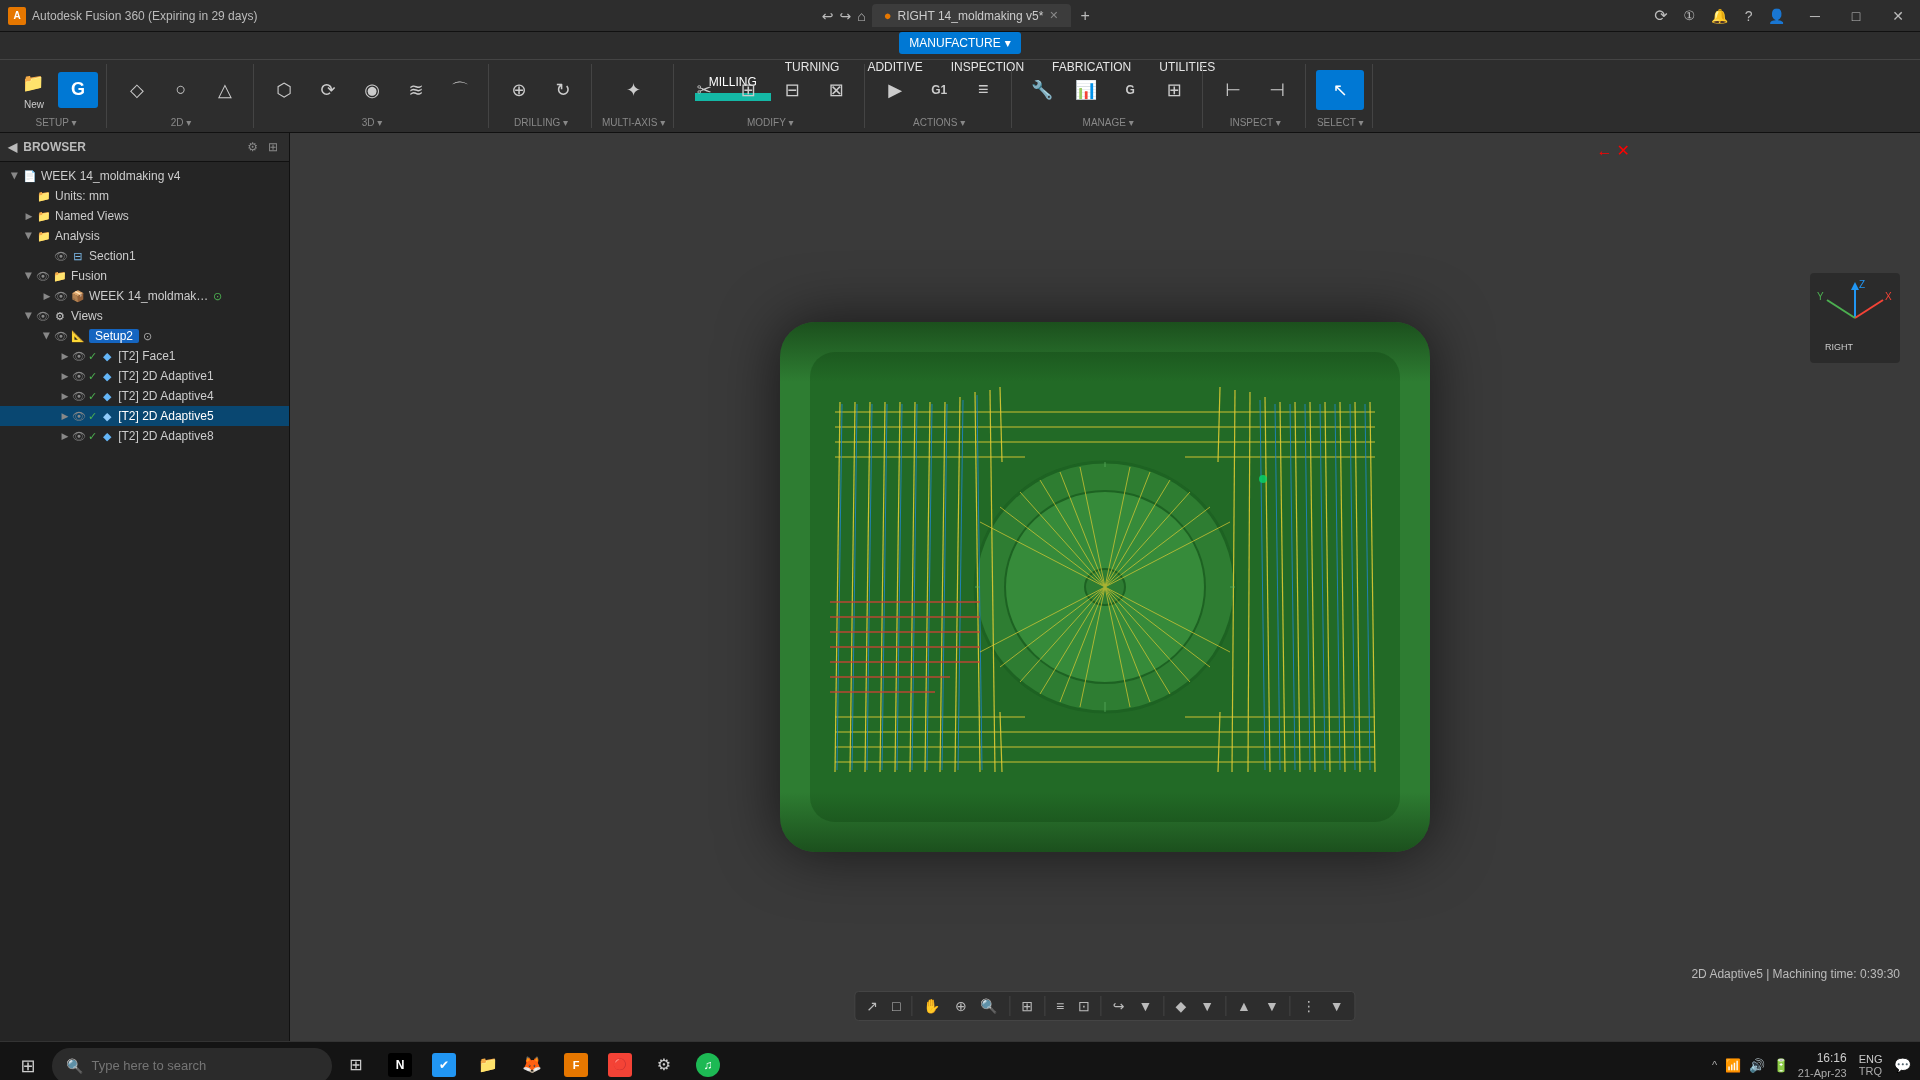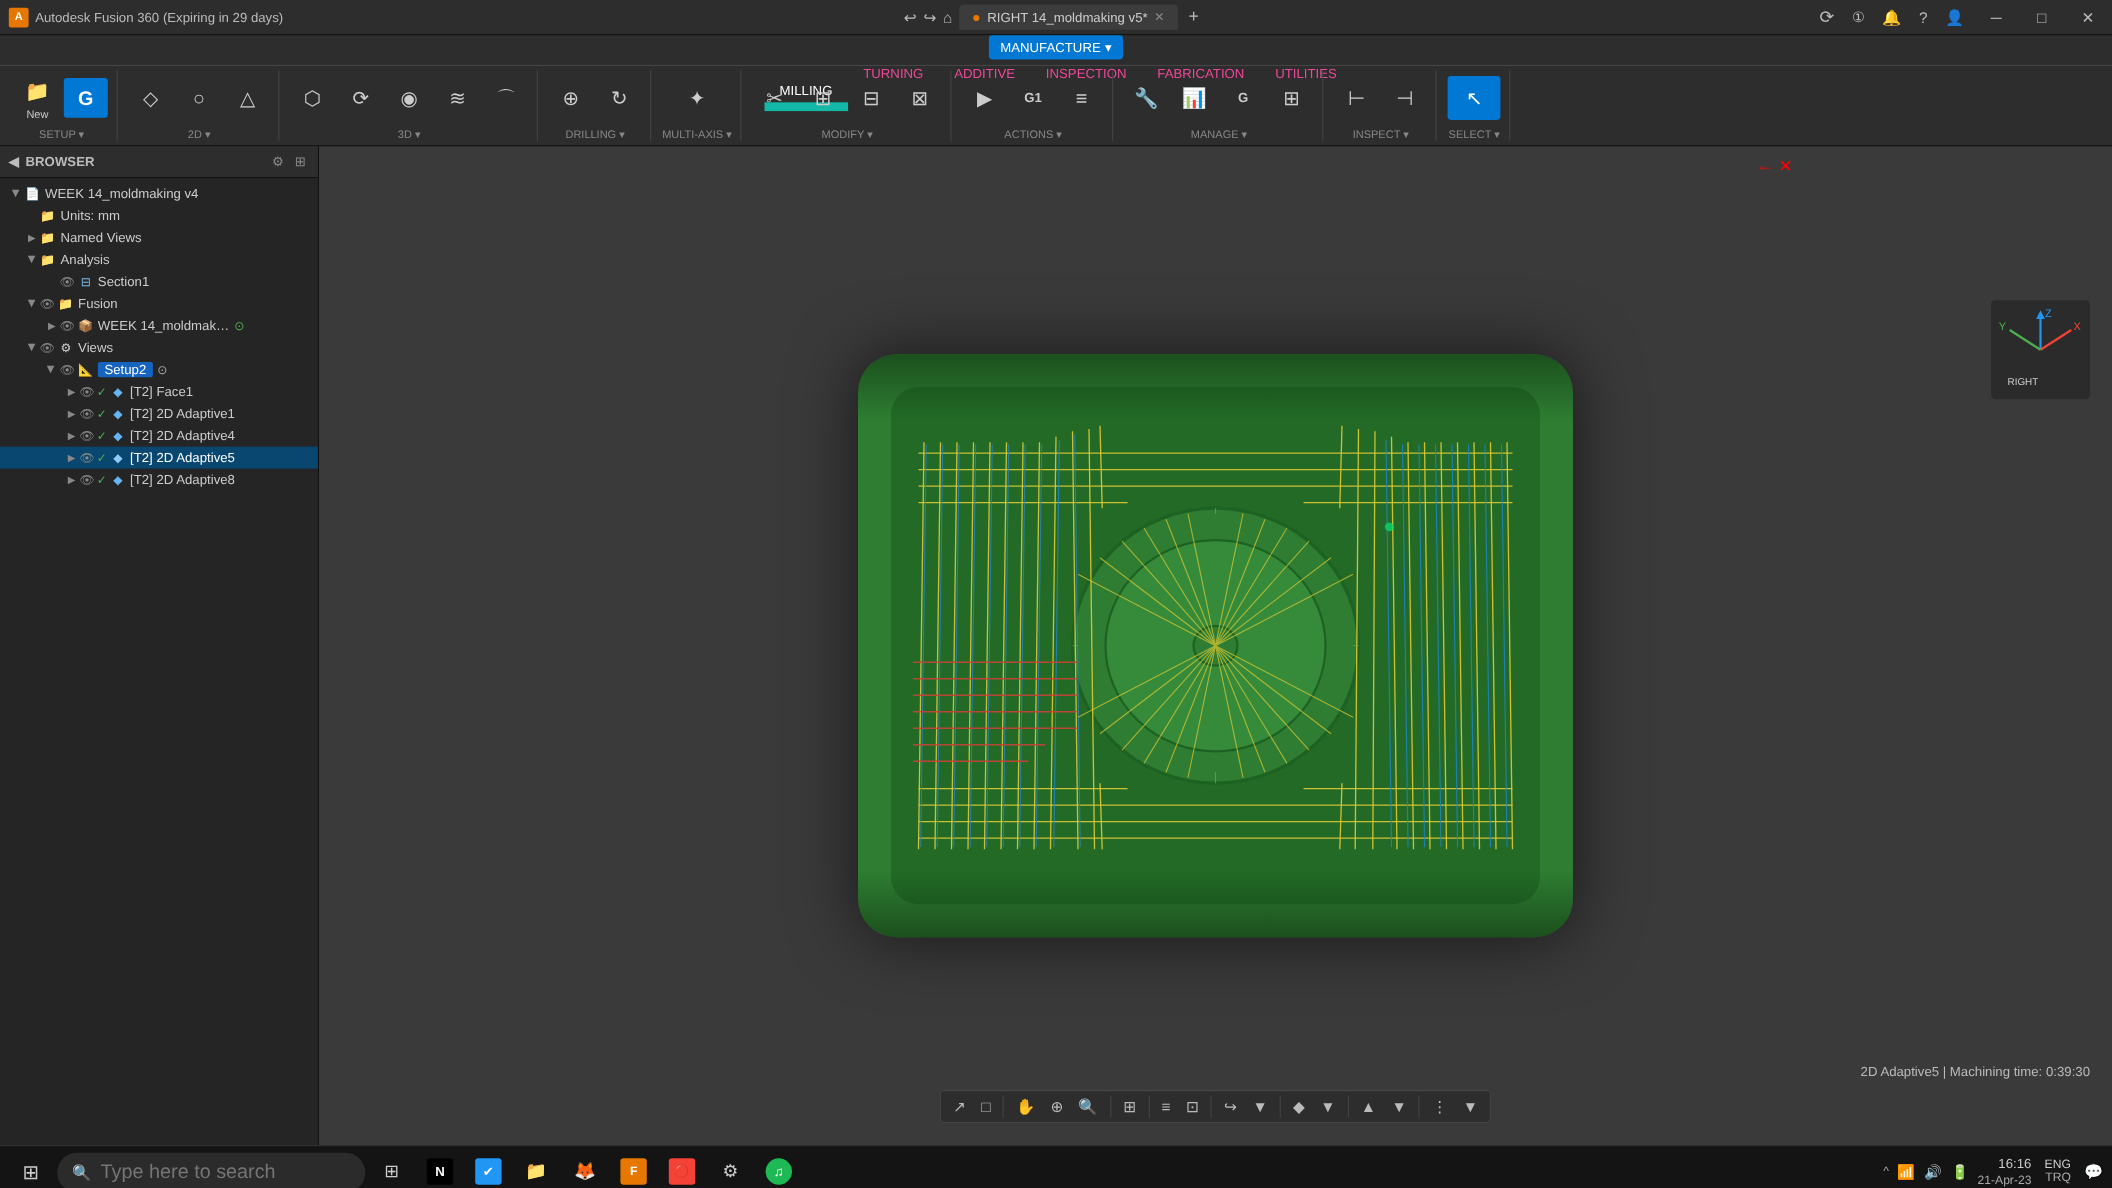--- a/index.html
+++ b/index.html
@@ -19,21 +19,21 @@
     #title-bar-center { display: flex; align-items: center; gap: 6px; color: #ccc; font-size: 13px; }
     #title-bar-right { display: flex; align-items: center; gap: 16px; }
     .title-bar-btn { color: #bbb; font-size: 14px; cursor: pointer; padding: 2px 8px; }
     .tab-item { display: flex; align-items: center; gap: 6px; background: #3c3c3c; padding: 4px 12px; border-radius: 4px 4px 0 0; font-size: 12px; }
     .tab-close { color: #888; font-size: 11px; cursor: pointer; }
     .app-logo { width: 18px; height: 18px; background: #e67700; border-radius: 2px; display: flex; align-items: center; justify-content: center; color: white; font-size: 10px; font-weight: bold; }
 
     
     #ribbon { background: #2d2d2d; border-bottom: 1px solid #111; }
     #ribbon-tabs { display: flex; align-items: center; padding: 0 8px; border-bottom: 1px solid #444; height: 28px; }
-    .ribbon-tab { padding: 4px 14px; font-size: 12px; color: #ec4899; cursor: pointer; border-bottom: 2px solid transparent; }
+    .ribbon-tab { padding: 4px 14px; font-size: 12px; color: #e5e5e5; cursor: pointer; border-bottom: 2px solid transparent; }
     .ribbon-tab.active { color: #fff; border-bottom: 8px solid #14b8a6; margin-top: 35px; }
     #ribbon-content { display: flex; align-items: stretch; padding: 4px 6px; gap: 2px; height: 72px; }
     .ribbon-group { display: flex; flex-direction: column; align-items: center; border-right: 1px solid #444; padding: 0 8px; min-width: 60px; }
     .ribbon-group-items { display: flex; align-items: center; gap: 4px; flex: 1; }
     .ribbon-group-label { font-size: 10px; color: #888; margin-top: 2px; }
     .ribbon-btn { display: flex; flex-direction: column; align-items: center; justify-content: center; padding: 4px 6px; cursor: pointer; border-radius: 3px; color: #ccc; font-size: 10px; gap: 2px; min-width: 36px; }
     .ribbon-btn.active { background: #0078d4; color: white; }
     .ribbon-icon { width: 28px; height: 28px; display: flex; align-items: center; justify-content: center; font-size: 18px; }
     .manufacture-btn { background: #0078d4; color: white; padding: 4px 10px; border-radius: 3px; cursor: pointer; font-size: 12px; display: flex; align-items: center; gap: 4px; height: 100%; }
 
@@ -606,21 +606,21 @@
 
 <div id="taskbar">
   <div id="taskbar-left">
 
     <div class="taskbar-btn">
       <span style="font-size:18px;">⊞</span>
     </div>
 
     <div class="search-bar">
       <span style="color:#888;font-size:14px;">🔍</span>
-      <input type="text" style="background: transparent; border: none; outline: none; color: rgb(136, 136, 136); font-size: 18px; width: 200px;" placeholder="Type here to search">
+      <input type="text" style="background: transparent; border: none; outline: none; color: rgb(136, 136, 136); font-size: 13px; width: 200px;" placeholder="Type here to search">
     </div>
 
     <div class="taskbar-app">
       <div class="taskbar-icon" style="font-size:16px;">⊞</div>
     </div>
     <div class="taskbar-app">
       <div class="taskbar-icon" style="background:#000;color:white;font-weight:bold;font-size:12px;border-radius:3px;width:24px;height:24px;display:flex;align-items:center;justify-content:center;">N</div>
     </div>
     <div class="taskbar-app">
       <div class="taskbar-icon" style="background:#2196f3;color:white;font-size:12px;border-radius:3px;width:24px;height:24px;display:flex;align-items:center;justify-content:center;">✔</div>
@@ -647,19 +647,19 @@
   <div id="taskbar-right">
 
     <span style="color:#aaa;font-size:11px;cursor:pointer;">^</span>
     <span style="color:#aaa;font-size:13px;cursor:pointer;">📶</span>
     <span style="color:#aaa;font-size:13px;cursor:pointer;">🔊</span>
     <span style="color:#aaa;font-size:13px;cursor:pointer;">🔋</span>
     <div class="time-block" style="cursor:pointer;text-align:right;">
       <div style="font-size:12px;color:#ccc;">16:16</div>
       <div style="font-size:11px;color:#aaa;">21-Apr-23</div>
     </div>
-    <div style="text-align:right;margin-left:4px;">
+    <div style="text-align:left;margin-left:4px;">
       <div style="font-size:11px;color:#ccc;">ENG</div>
       <div style="font-size:11px;color:#aaa;">TRQ</div>
     </div>
     <span style="color:#aaa;font-size:14px;cursor:pointer;margin-left:4px;">💬</span>
   </div>
 </div>
 
 </body></html>

